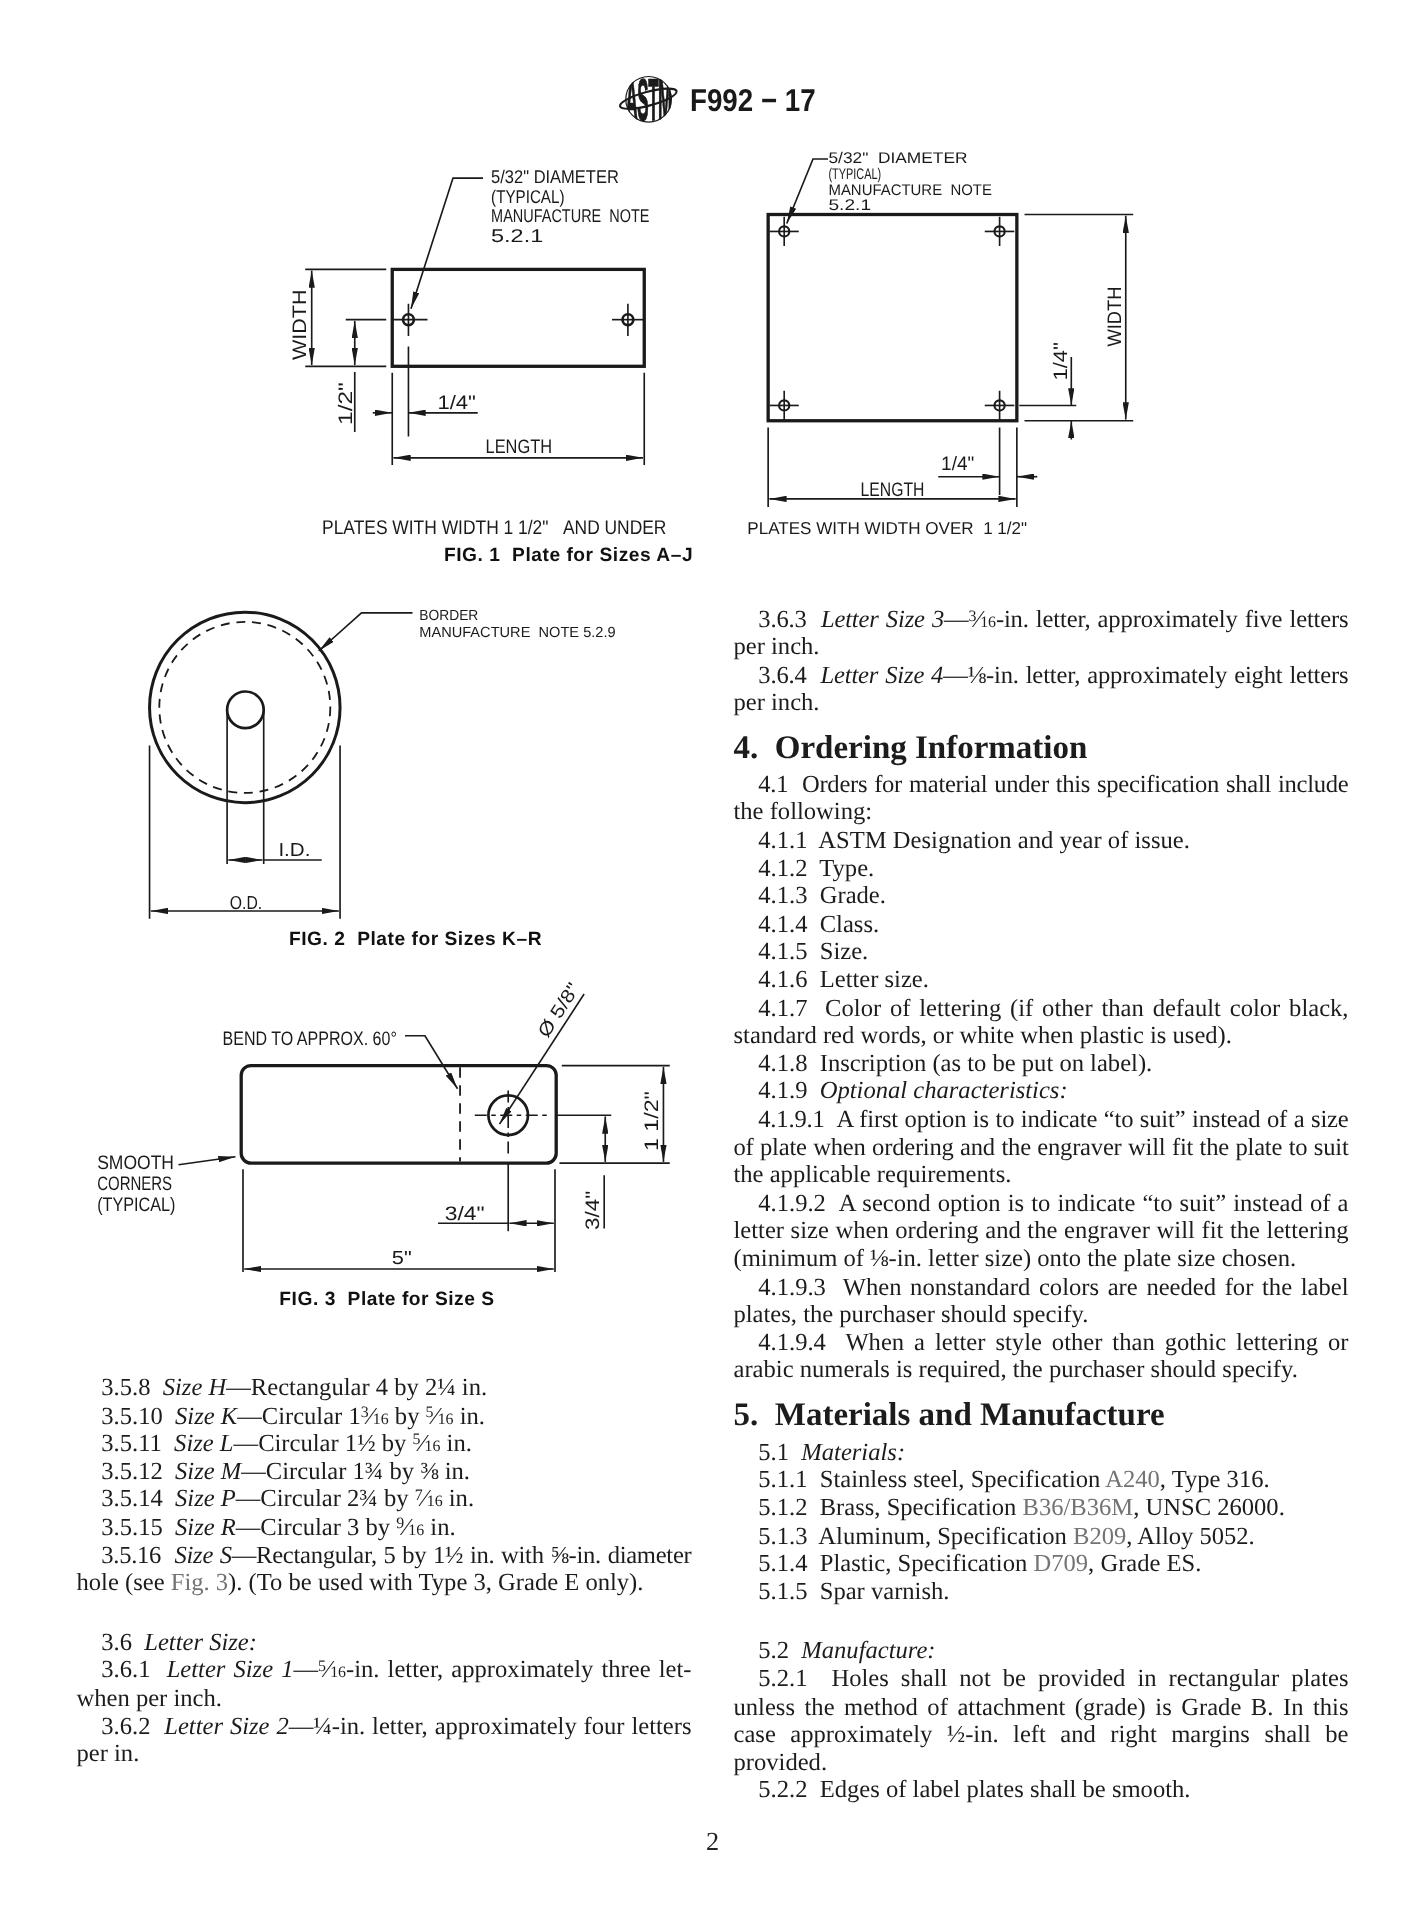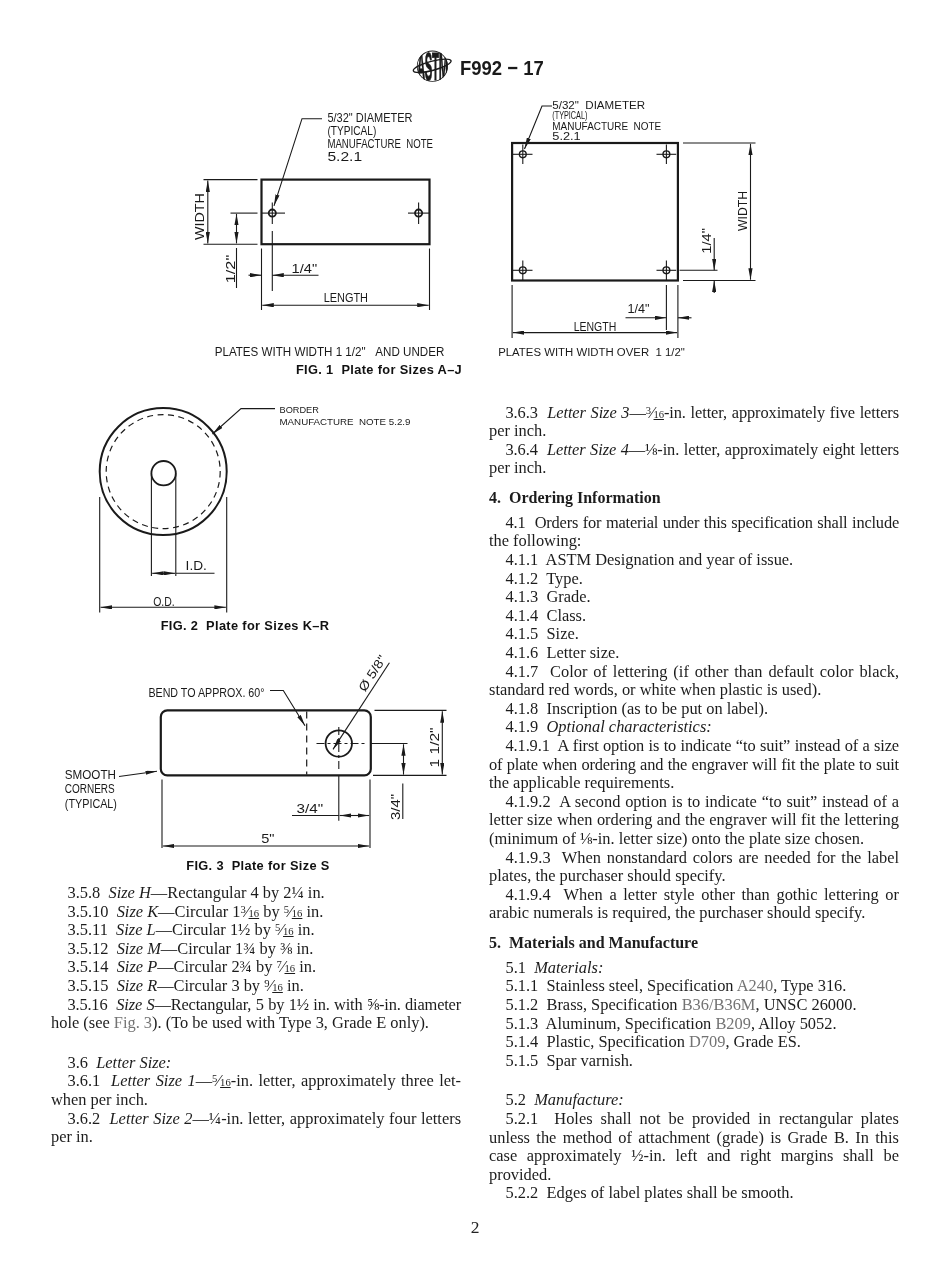--- a/index.html
+++ b/index.html
@@ -1,25 +1,25 @@
 <!DOCTYPE html>
 <html><head>
 <meta charset="utf-8">
 <style>
 html,body{margin:0;padding:0;}
 body{width:950px;height:1272px;position:relative;background:#fff;overflow:hidden;}
 .col{position:absolute;width:410px;font-family:"Liberation Serif",serif;font-size:16.4px;line-height:18.6px;color:#1c1c1c;}
 .col div{text-align:justify;}
 .col div.j{text-align-last:justify;}
 .f{text-indent:16.5px;}
-.hd{font-size:16px;font-weight:bold;margin-top:10.8px;margin-bottom:6.5px;}
+.hd{font-size:22px;font-weight:bold;margin-top:10.8px;margin-bottom:6.5px;}
 .sub{margin-top:21px;}
 .r{color:#737373;}
 .nu{font-size:10.6px;vertical-align:4.2px;line-height:1px;}
-.de{font-size:10.6px;line-height:1px;text-decoration:underline;}
+.de{font-size:10.6px;line-height:1px;}
 i{font-style:italic;}
 .cap{position:absolute;font-family:"Liberation Sans",sans-serif;font-weight:bold;font-size:12.8px;letter-spacing:0.35px;color:#111;text-align:center;}
 #hdrtxt{position:absolute;left:460px;top:57px;font-family:"Liberation Sans",sans-serif;font-weight:bold;font-size:21px;line-height:21px;color:#1a1a1a;transform:scaleX(0.88);transform-origin:0 0;white-space:nowrap;}
 #pageno{position:absolute;top:1219px;left:0;width:950px;text-align:center;font-family:"Liberation Serif",serif;font-size:17.5px;line-height:17.5px;color:#222;}
 svg text{font-family:"Liberation Sans",sans-serif;fill:#1a1a1a;}
 </style>
 </head>
 <body>
 
 <svg id="logo" width="60" height="50" viewBox="0 0 60 50" style="position:absolute;left:402px;top:41px">
@@ -167,24 +167,24 @@
 <text transform="translate(64.8,807.6) scale(0.831,1)" font-size="13">(TYPICAL)</text>
 <text transform="translate(365,692.5) rotate(-57) scale(1.150,1)" font-size="12.5">Ø 5/8"</text>
 <text transform="translate(438.5,767.4) rotate(-90) scale(1.194,1)" font-size="13">1 1/2"</text>
 <text transform="translate(399.5,820) rotate(-90) scale(1.150,1)" font-size="13">3/4"</text>
 <text transform="translate(296.5,813) scale(1.172,1)" font-size="13">3/4"</text>
 <text transform="translate(261.2,842.5) scale(1.167,1)" font-size="12.5">5"</text>
 </g>
 </svg>
 
 <div class="cap" style="left:0;top:361.8px;width:758px;">FIG. 1&nbsp;&nbsp;Plate for Sizes A–J</div>
-<div class="cap" style="left:40px;top:618px;width:410px;">FIG. 2&nbsp;&nbsp;Plate for Sizes K–R</div>
+<div class="cap" style="left:72px;top:618px;width:410px;">FIG. 2&nbsp;&nbsp;Plate for Sizes K–R</div>
 <div class="cap" style="left:53px;top:858px;width:410px;">FIG. 3&nbsp;&nbsp;Plate for Size S</div>
 
-<div class="col" style="left:51px;top:884px;">
+<div class="col" style="left:51px;top:916px;">
 <div class="f">3.5.8&nbsp; <i>Size H</i>—Rectangular 4 by 2¼ in.</div>
 <div class="f">3.5.10&nbsp; <i>Size K</i>—Circular 1<span class="nu">3</span>⁄<span class="de">16</span> by <span class="nu">5</span>⁄<span class="de">16</span> in.</div>
 <div class="f">3.5.11&nbsp; <i>Size L</i>—Circular 1½ by <span class="nu">5</span>⁄<span class="de">16</span> in.</div>
 <div class="f">3.5.12&nbsp; <i>Size M</i>—Circular 1¾ by ⅜ in.</div>
 <div class="f">3.5.14&nbsp; <i>Size P</i>—Circular 2¾ by <span class="nu">7</span>⁄<span class="de">16</span> in.</div>
 <div class="f">3.5.15&nbsp; <i>Size R</i>—Circular 3 by <span class="nu">9</span>⁄<span class="de">16</span> in.</div>
 <div class="f j" style="letter-spacing:-0.18px">3.5.16&nbsp; <i>Size S</i>—Rectangular, 5 by 1½ in. with ⅝-in. diameter</div>
 <div>hole (see <span class="r">Fig. 3</span>). (To be used with Type 3, Grade E only).</div>
 <div class="f sub">3.6&nbsp; <i>Letter Size:</i></div>
 <div class="f j">3.6.1&nbsp; <i>Letter Size 1</i>—<span class="nu">5</span>⁄<span class="de">16</span>-in. letter, approximately three let-</div>

